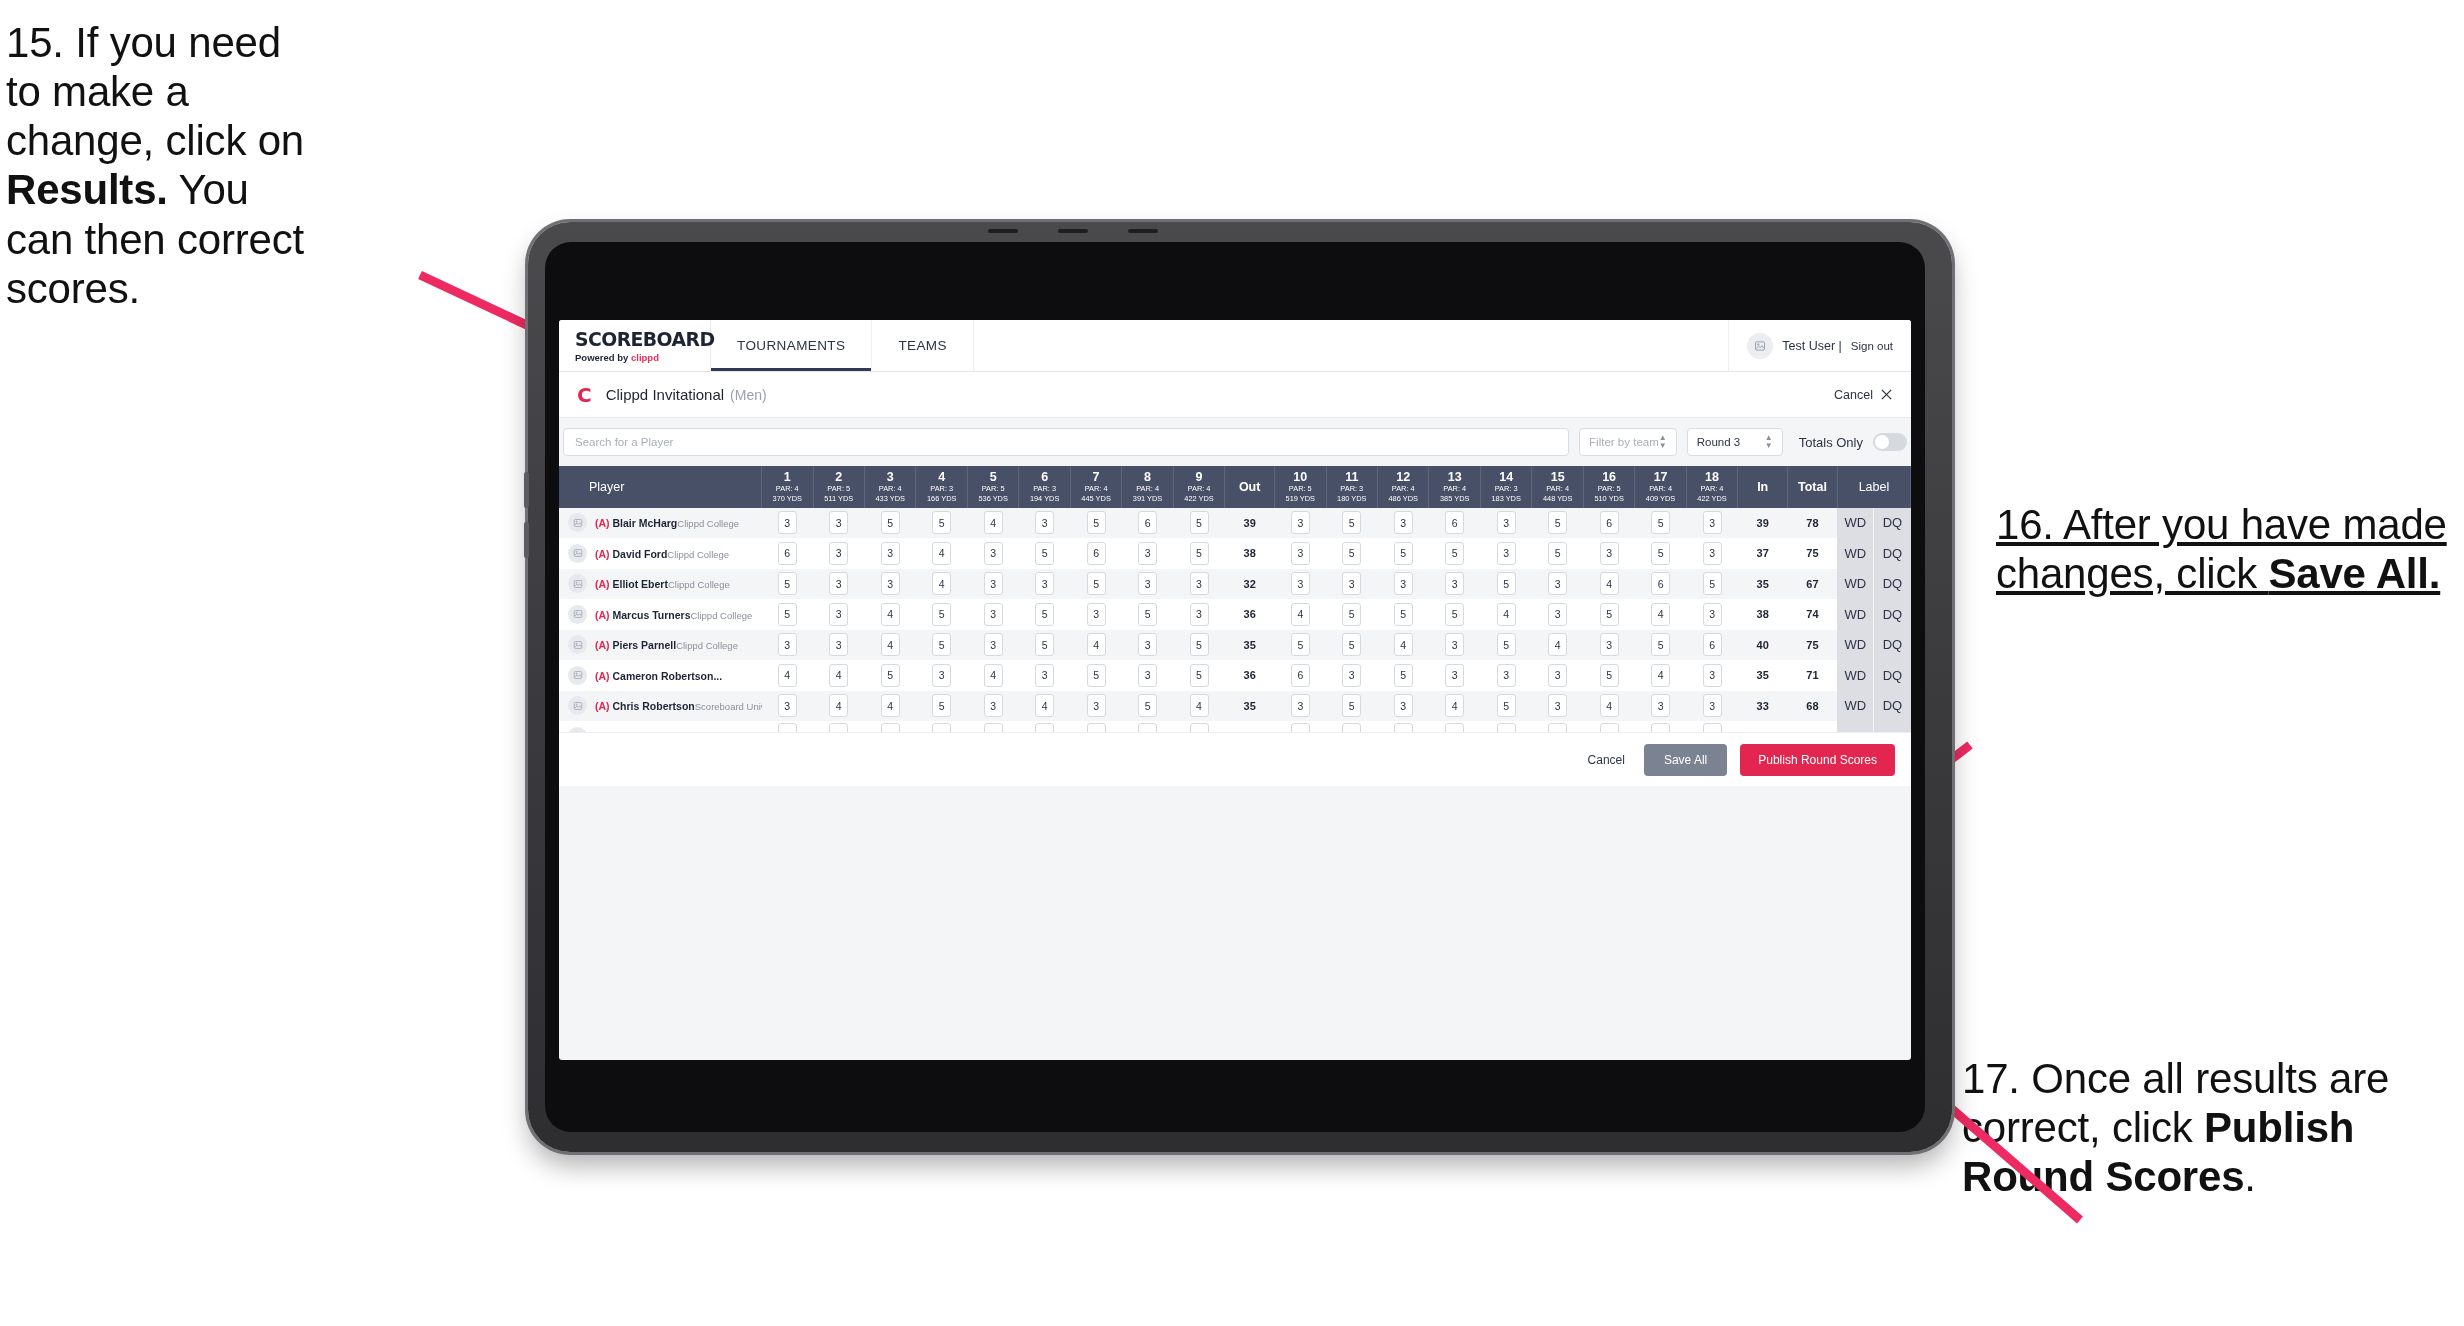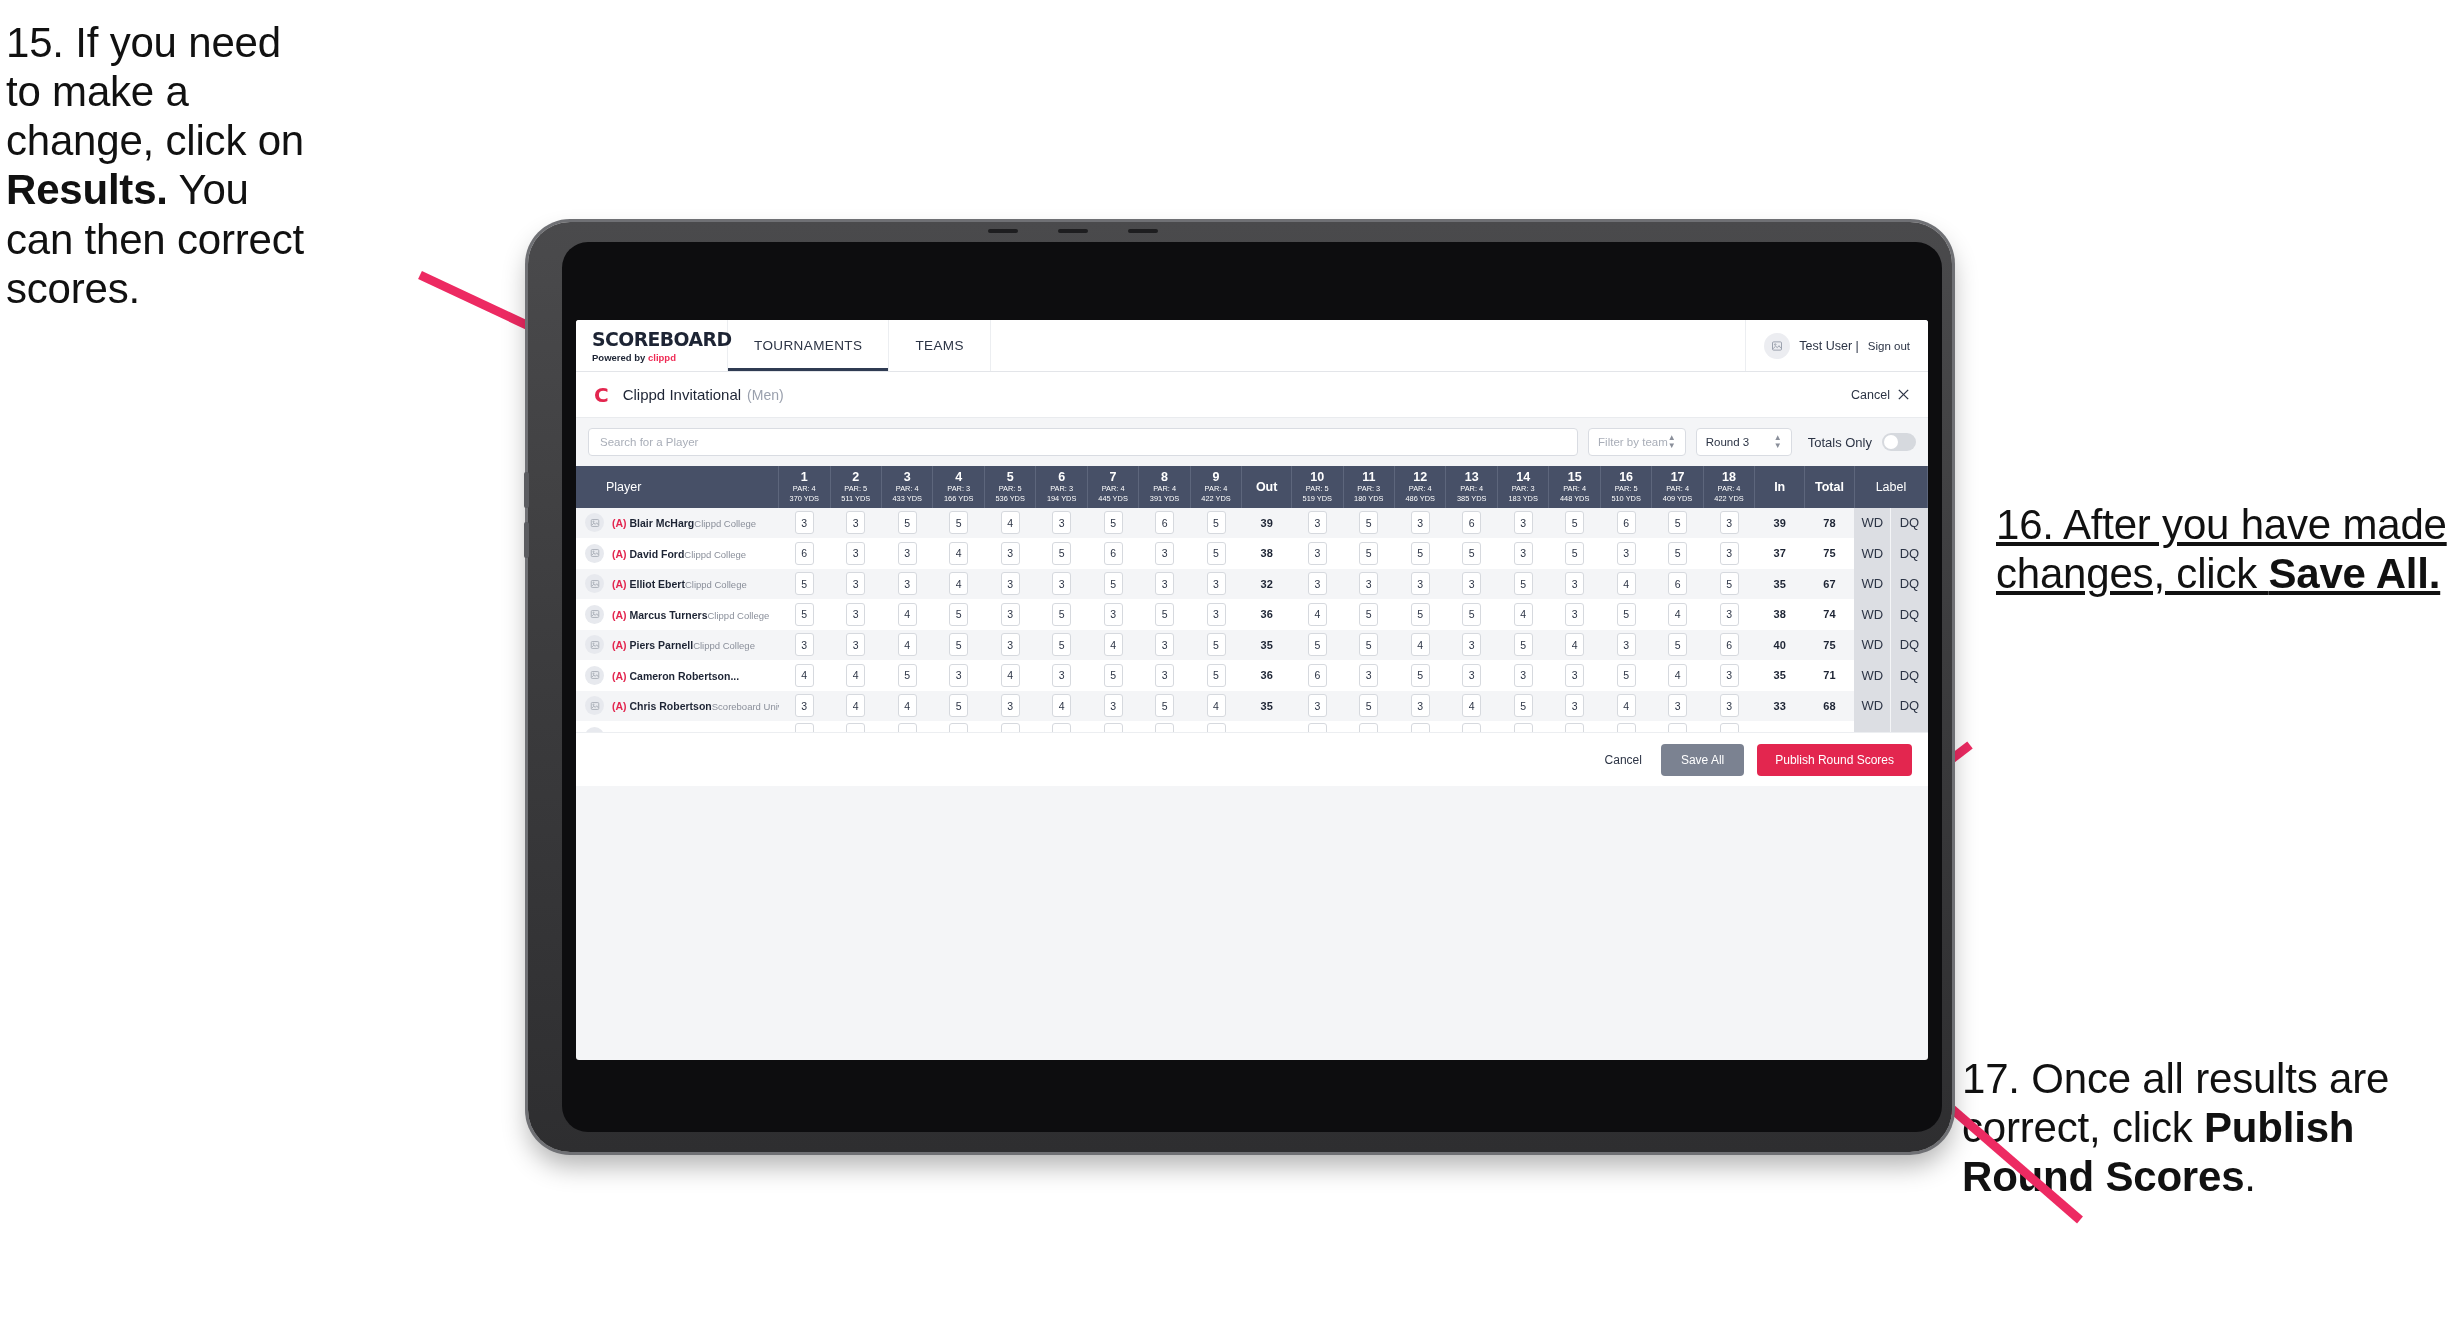--- a/index.html
+++ b/index.html
@@ -32,21 +32,21 @@
   #tablet {
     position: absolute;
     left: 528px; top: 222px;
     width: 1424px; height: 930px;
     background: linear-gradient(180deg,#4a4a4c 0%, #3b3b3d 50%, #2e2e30 100%);
     border-radius: 42px;
     box-shadow: 0 0 0 3px #6f7074, 0 14px 26px rgba(0,0,0,.30);
   }
   #tablet-screen {
     position: absolute;
-    left: 34px; top: 20px;
+    left: 17px; top: 20px;
     width: 1380px; height: 890px;
     background: #0d0d0f;
     border-radius: 26px;
     overflow: hidden;
   }
   .speaker {
     position: absolute; top: 7px; width: 30px; height: 4px;
     background: #1e1e20; border-radius: 2px;
   }
   .sidebtn {
@@ -131,21 +131,21 @@
   }
   .subtab {
     padding: 6px 13px; font-size: 12.5px; color: #d7dbe3;
     border-radius: 4px; cursor: pointer;
   }
   .subtab.active { background: #ffffff; color: #1d2434; font-weight: 400; }
 
   
   #filterbar {
     height: 48px; background: #f4f5f7;
-    display: flex; align-items: center; gap: 10px; padding: 0 12px;
+    display: flex; align-items: center; gap: 10px; padding: 0 4px;
   }
   #search-input {
     flex: 1; height: 28px; background: #ffffff;
     border: 1px solid #d9dce2; border-radius: 4px;
     padding: 0 11px; font-size: 11.5px; color: #2c3445;
     font-family: "Liberation Sans", sans-serif;
   }
   #search-input::placeholder { color: #a9aeb8; }
   .selectbox {
     height: 28px; min-width: 96px; background: #ffffff;

